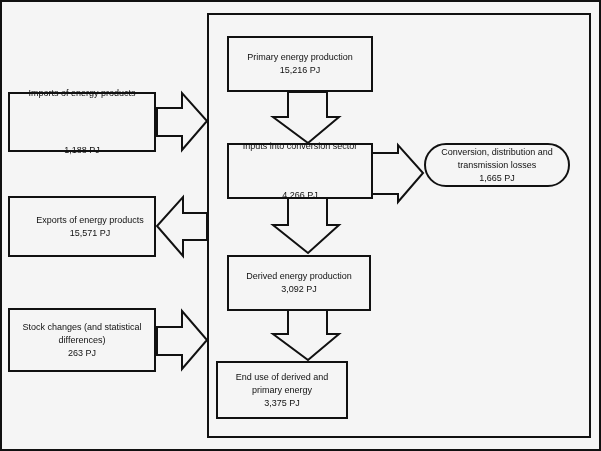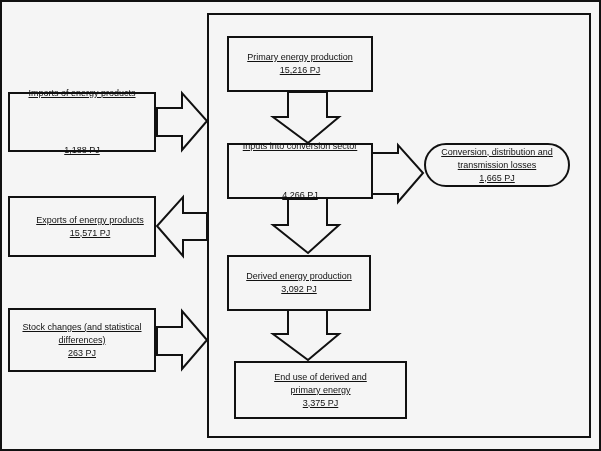--- a/index.html
+++ b/index.html
@@ -11,21 +11,21 @@
   }
   .outer-frame{position:absolute;inset:0;border:2px solid #111;}
   .big-rect{position:absolute;border:2px solid #111;background:transparent;box-sizing:border-box;}
   .arrow-layer{position:absolute;left:0;top:0;width:601px;height:451px;}
   .box{
     position:absolute;box-sizing:border-box;
     border:2px solid #111;background:#f5f5f5;
     display:flex;flex-direction:column;justify-content:center;align-items:center;
     text-align:center;font-size:9px;line-height:13px;color:#111;
   }
-  .box .t{white-space:nowrap;text-decoration:underline;}
+  .box .t{white-space:nowrap;}
 </style>
 </head>
 <body>
 
 <div class="canvas">
 
   <div class="big-rect" style="left:207px;top:13px;width:384px;height:425px;"></div>
 
   <svg class="arrow-layer" viewBox="0 0 601 451">
     <g fill="#f5f5f5" stroke="#111" stroke-width="2" stroke-linejoin="miter">
@@ -63,21 +63,21 @@
   <div class="box" style="left:227px;top:143px;width:146px;height:56px;gap:36px;">
     <div class="t">Inputs into conversion sector</div>
     <div class="t">4,266 PJ</div>
   </div>
 
   <div class="box" style="left:227px;top:255px;width:144px;height:56px;">
     <div class="t">Derived energy production</div>
     <div class="t">3,092 PJ</div>
   </div>
 
-  <div class="box" style="left:234px;top:361px;width:173px;height:58px;">
+  <div class="box" style="left:216px;top:361px;width:132px;height:58px;">
     <div class="t">End use of derived and</div>
     <div class="t">primary energy</div>
     <div class="t">3,375 PJ</div>
   </div>
 
   <div class="box" style="left:424px;top:143px;width:146px;height:44px;border-radius:30px;">
     <div class="t">Conversion, distribution and</div>
     <div class="t">transmission losses</div>
     <div class="t">1,665 PJ</div>
   </div>

